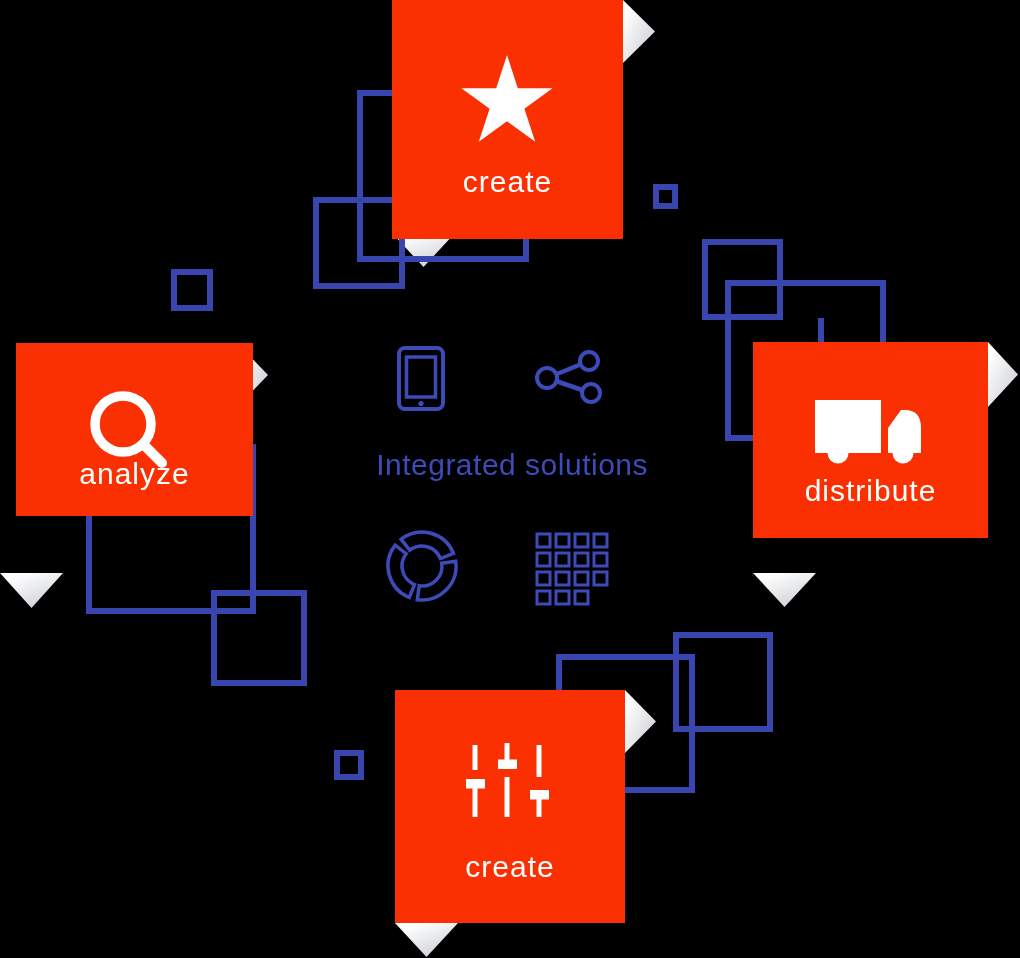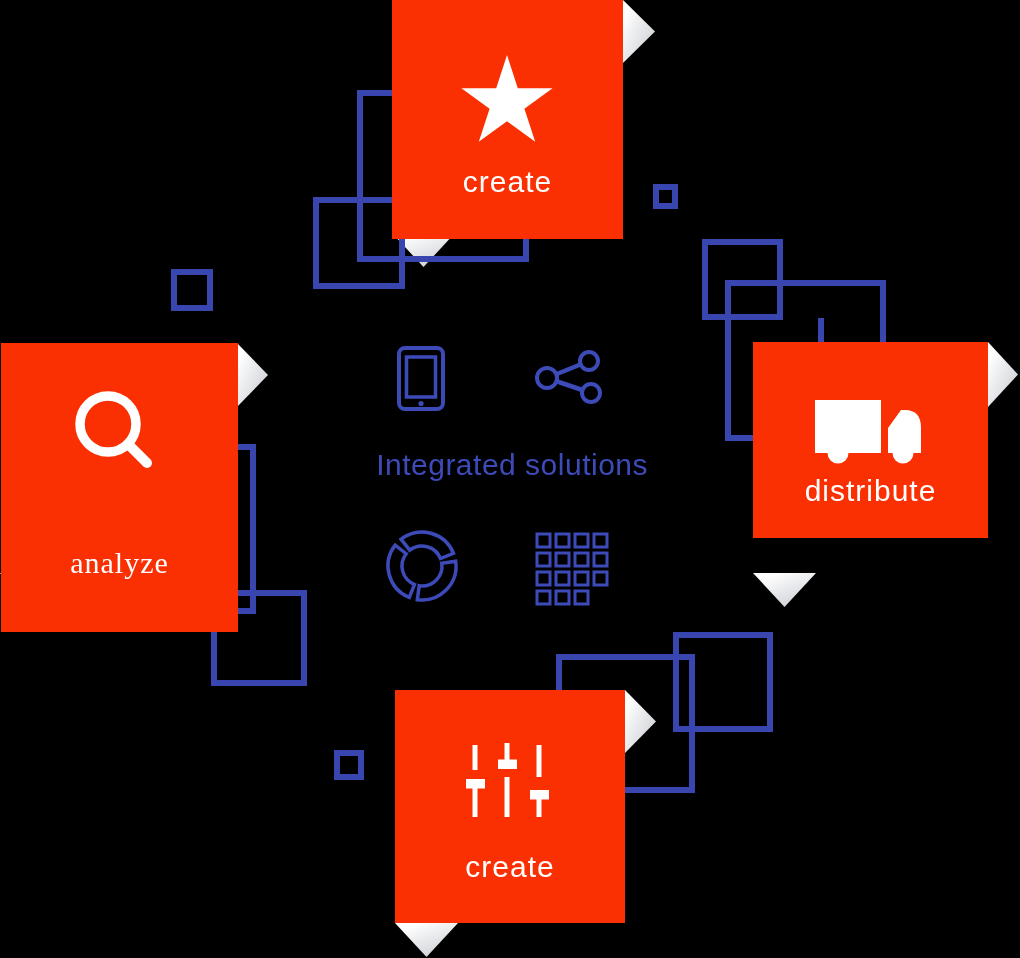--- a/index.html
+++ b/index.html
@@ -92,21 +92,21 @@
 
   <div id="center-title">Integrated solutions</div>
 
   <div class="tile" style="left:392px;top:0;width:231px;height:239px;">
     <svg class="tile-icon" style="left:60px;top:53px;" width="110" height="95" xmlns="http://www.w3.org/2000/svg">
       <polygon fill="#fff" points="55,2 65.8,35.2 100.6,35.2 72.4,55.7 83.2,88.8 55,68.3 26.8,88.8 37.6,55.7 9.4,35.2 44.2,35.2"></polygon>
     </svg>
     <div class="tile-label">create</div>
   </div>
 
-  <div class="tile" style="left:1px;top:343px;width:237px;height:289px;font-family:Liberation Serif, serif;">
+  <div class="tile" style="left:16px;top:343px;width:237px;height:173px;">
     <svg class="tile-icon" style="left:62px;top:36px;" width="90" height="90" xmlns="http://www.w3.org/2000/svg">
       <circle cx="45" cy="45" r="28" fill="none" stroke="#fff" stroke-width="9.5"></circle>
       <line x1="65" y1="65" x2="84" y2="84" stroke="#fff" stroke-width="10" stroke-linecap="round"></line>
     </svg>
     <div class="tile-label">analyze</div>
   </div>
 
   <div class="tile" style="left:753px;top:342px;width:235px;height:196px;">
     <svg class="tile-icon" style="left:62px;top:56px;" width="110" height="75" xmlns="http://www.w3.org/2000/svg">
       <g fill="#fff">

